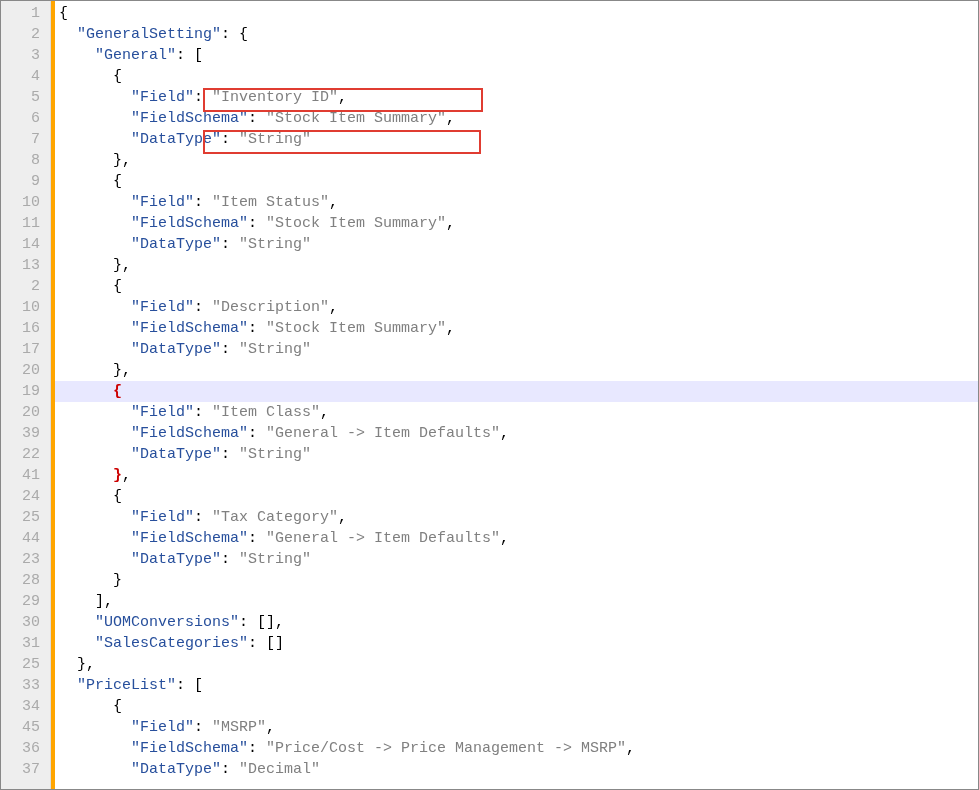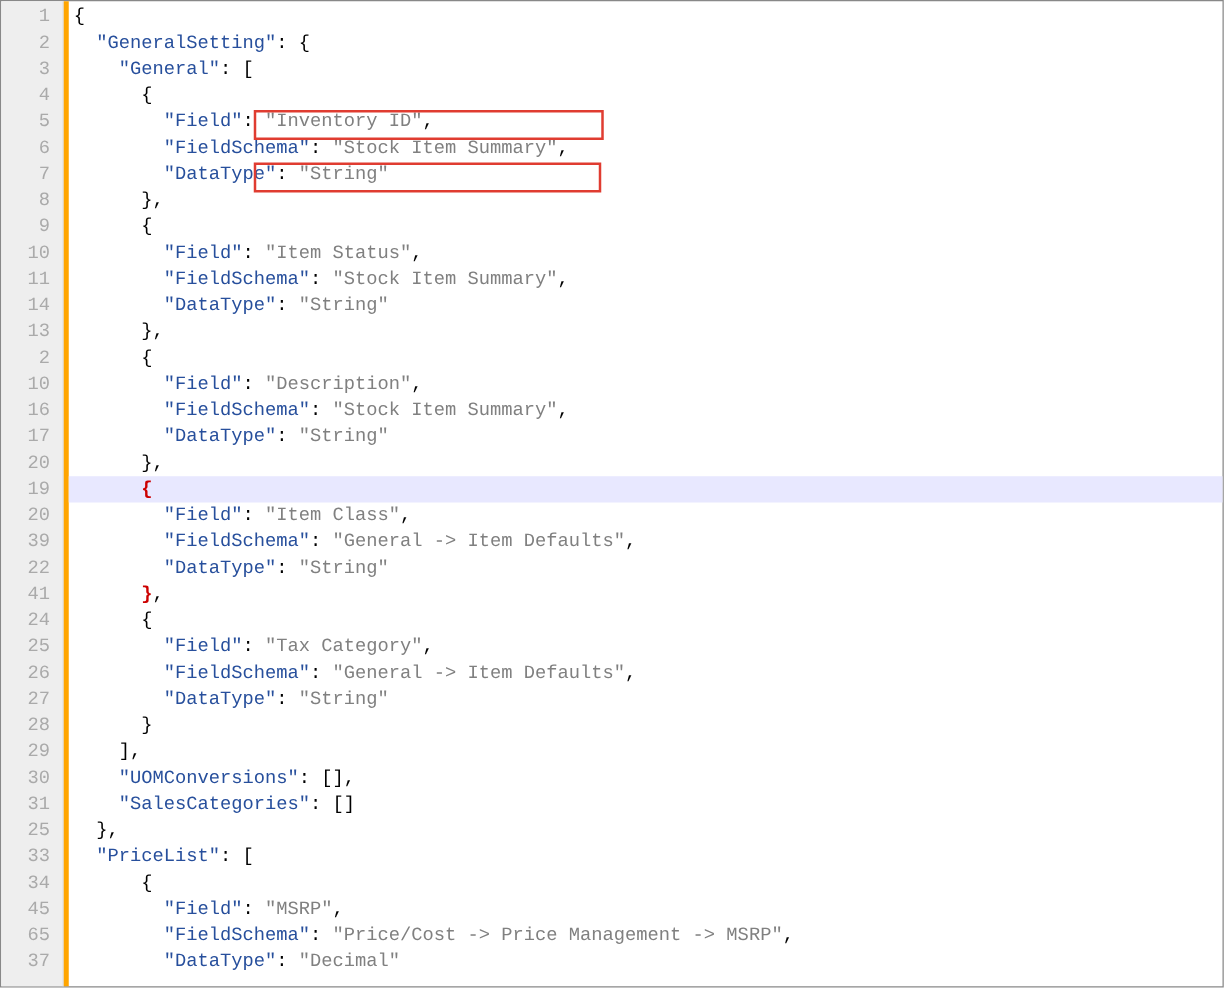--- a/index.html
+++ b/index.html
@@ -87,28 +87,28 @@
       <div class="gutter-line">16</div>
       <div class="gutter-line">17</div>
       <div class="gutter-line">20</div>
       <div class="gutter-line">19</div>
       <div class="gutter-line">20</div>
       <div class="gutter-line">39</div>
       <div class="gutter-line">22</div>
       <div class="gutter-line">41</div>
       <div class="gutter-line">24</div>
       <div class="gutter-line">25</div>
-      <div class="gutter-line">26</div>
-      <div class="gutter-line">27</div>
+      <div class="gutter-line">44</div>
+      <div class="gutter-line">23</div>
       <div class="gutter-line">28</div>
       <div class="gutter-line">29</div>
       <div class="gutter-line">30</div>
       <div class="gutter-line">31</div>
       <div class="gutter-line">25</div>
       <div class="gutter-line">33</div>
       <div class="gutter-line">34</div>
       <div class="gutter-line">45</div>
-      <div class="gutter-line">65</div>
+      <div class="gutter-line">36</div>
       <div class="gutter-line">37</div>
     </div>
   <div class="margin-stripe"></div>
   <div class="code" id="code"><div class="code-line"><span class="indent" style="width: 0px;"></span><span class="p">{</span></div><div class="code-line"><span class="indent" style="width: 18px;"></span><span class="k">"GeneralSetting"</span><span class="p">: {</span></div><div class="code-line"><span class="indent" style="width: 36px;"></span><span class="k">"General"</span><span class="p">: [</span></div><div class="code-line"><span class="indent" style="width: 54px;"></span><span class="p">{</span></div><div class="code-line"><span class="indent" style="width: 72px;"></span><span class="k">"Field"</span><span class="p">: </span><span class="s">"Inventory ID"</span><span class="p">,</span></div><div class="code-line"><span class="indent" style="width: 72px;"></span><span class="k">"FieldSchema"</span><span class="p">: </span><span class="s">"Stock Item Summary"</span><span class="p">,</span></div><div class="code-line"><span class="indent" style="width: 72px;"></span><span class="k">"DataType"</span><span class="p">: </span><span class="s">"String"</span></div><div class="code-line"><span class="indent" style="width: 54px;"></span><span class="p">},</span></div><div class="code-line"><span class="indent" style="width: 54px;"></span><span class="p">{</span></div><div class="code-line"><span class="indent" style="width: 72px;"></span><span class="k">"Field"</span><span class="p">: </span><span class="s">"Item Status"</span><span class="p">,</span></div><div class="code-line"><span class="indent" style="width: 72px;"></span><span class="k">"FieldSchema"</span><span class="p">: </span><span class="s">"Stock Item Summary"</span><span class="p">,</span></div><div class="code-line"><span class="indent" style="width: 72px;"></span><span class="k">"DataType"</span><span class="p">: </span><span class="s">"String"</span></div><div class="code-line"><span class="indent" style="width: 54px;"></span><span class="p">},</span></div><div class="code-line"><span class="indent" style="width: 54px;"></span><span class="p">{</span></div><div class="code-line"><span class="indent" style="width: 72px;"></span><span class="k">"Field"</span><span class="p">: </span><span class="s">"Description"</span><span class="p">,</span></div><div class="code-line"><span class="indent" style="width: 72px;"></span><span class="k">"FieldSchema"</span><span class="p">: </span><span class="s">"Stock Item Summary"</span><span class="p">,</span></div><div class="code-line"><span class="indent" style="width: 72px;"></span><span class="k">"DataType"</span><span class="p">: </span><span class="s">"String"</span></div><div class="code-line"><span class="indent" style="width: 54px;"></span><span class="p">},</span></div><div class="code-line current"><span class="indent" style="width: 54px;"></span><span class="brace-hl">{</span></div><div class="code-line"><span class="indent" style="width: 72px;"></span><span class="k">"Field"</span><span class="p">: </span><span class="s">"Item Class"</span><span class="p">,</span></div><div class="code-line"><span class="indent" style="width: 72px;"></span><span class="k">"FieldSchema"</span><span class="p">: </span><span class="s">"General -&gt; Item Defaults"</span><span class="p">,</span></div><div class="code-line"><span class="indent" style="width: 72px;"></span><span class="k">"DataType"</span><span class="p">: </span><span class="s">"String"</span></div><div class="code-line"><span class="indent" style="width: 54px;"></span><span class="brace-hl">}</span><span class="p">,</span></div><div class="code-line"><span class="indent" style="width: 54px;"></span><span class="p">{</span></div><div class="code-line"><span class="indent" style="width: 72px;"></span><span class="k">"Field"</span><span class="p">: </span><span class="s">"Tax Category"</span><span class="p">,</span></div><div class="code-line"><span class="indent" style="width: 72px;"></span><span class="k">"FieldSchema"</span><span class="p">: </span><span class="s">"General -&gt; Item Defaults"</span><span class="p">,</span></div><div class="code-line"><span class="indent" style="width: 72px;"></span><span class="k">"DataType"</span><span class="p">: </span><span class="s">"String"</span></div><div class="code-line"><span class="indent" style="width: 54px;"></span><span class="p">}</span></div><div class="code-line"><span class="indent" style="width: 36px;"></span><span class="p">],</span></div><div class="code-line"><span class="indent" style="width: 36px;"></span><span class="k">"UOMConversions"</span><span class="p">: [],</span></div><div class="code-line"><span class="indent" style="width: 36px;"></span><span class="k">"SalesCategories"</span><span class="p">: []</span></div><div class="code-line"><span class="indent" style="width: 18px;"></span><span class="p">},</span></div><div class="code-line"><span class="indent" style="width: 18px;"></span><span class="k">"PriceList"</span><span class="p">: [</span></div><div class="code-line"><span class="indent" style="width: 54px;"></span><span class="p">{</span></div><div class="code-line"><span class="indent" style="width: 72px;"></span><span class="k">"Field"</span><span class="p">: </span><span class="s">"MSRP"</span><span class="p">,</span></div><div class="code-line"><span class="indent" style="width: 72px;"></span><span class="k">"FieldSchema"</span><span class="p">: </span><span class="s">"Price/Cost -&gt; Price Management -&gt; MSRP"</span><span class="p">,</span></div><div class="code-line"><span class="indent" style="width: 72px;"></span><span class="k">"DataType"</span><span class="p">: </span><span class="s">"Decimal"</span></div><div class="red-box" style="top: 87px; left: 148px; width: 280px; height: 24px;"></div><div class="red-box" style="top: 129px; left: 148px; width: 278px; height: 24px;"></div></div>
 </div>
 
 </body></html>

